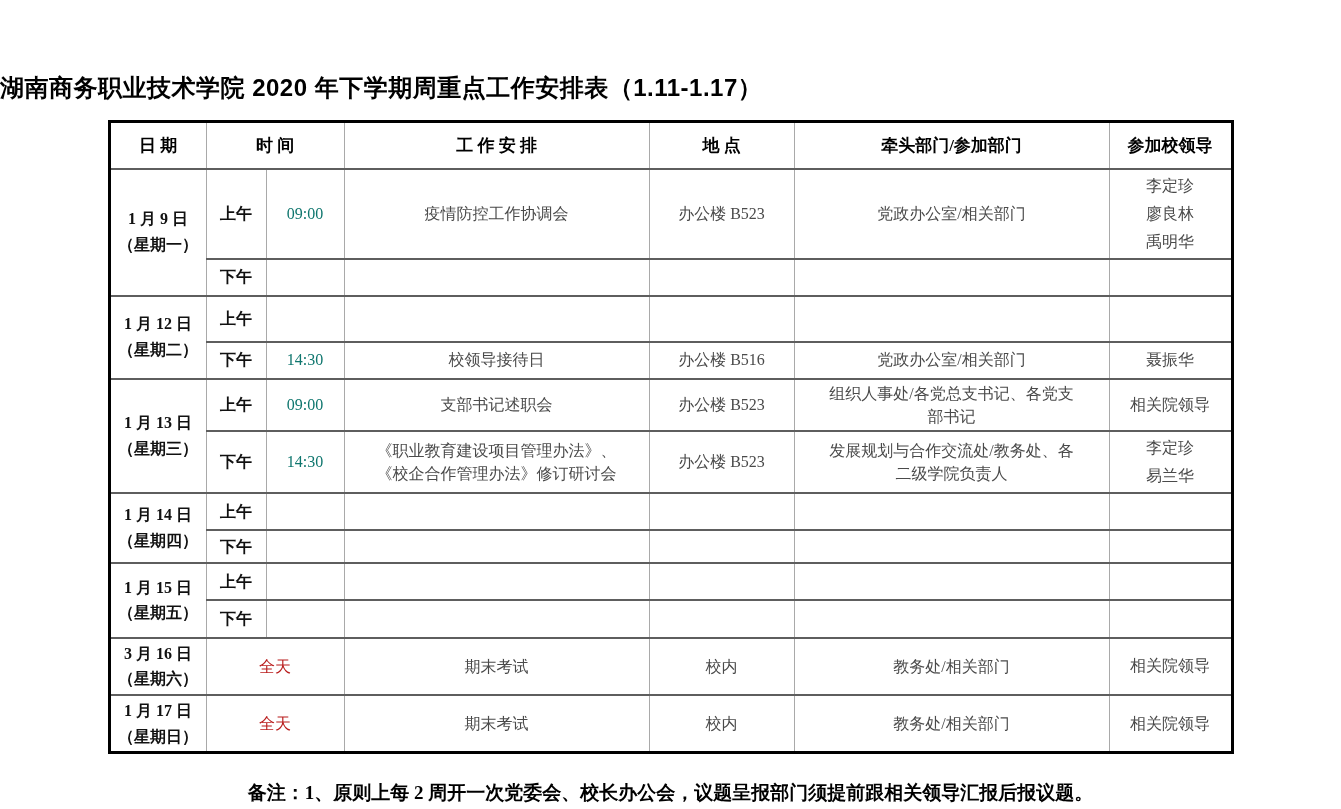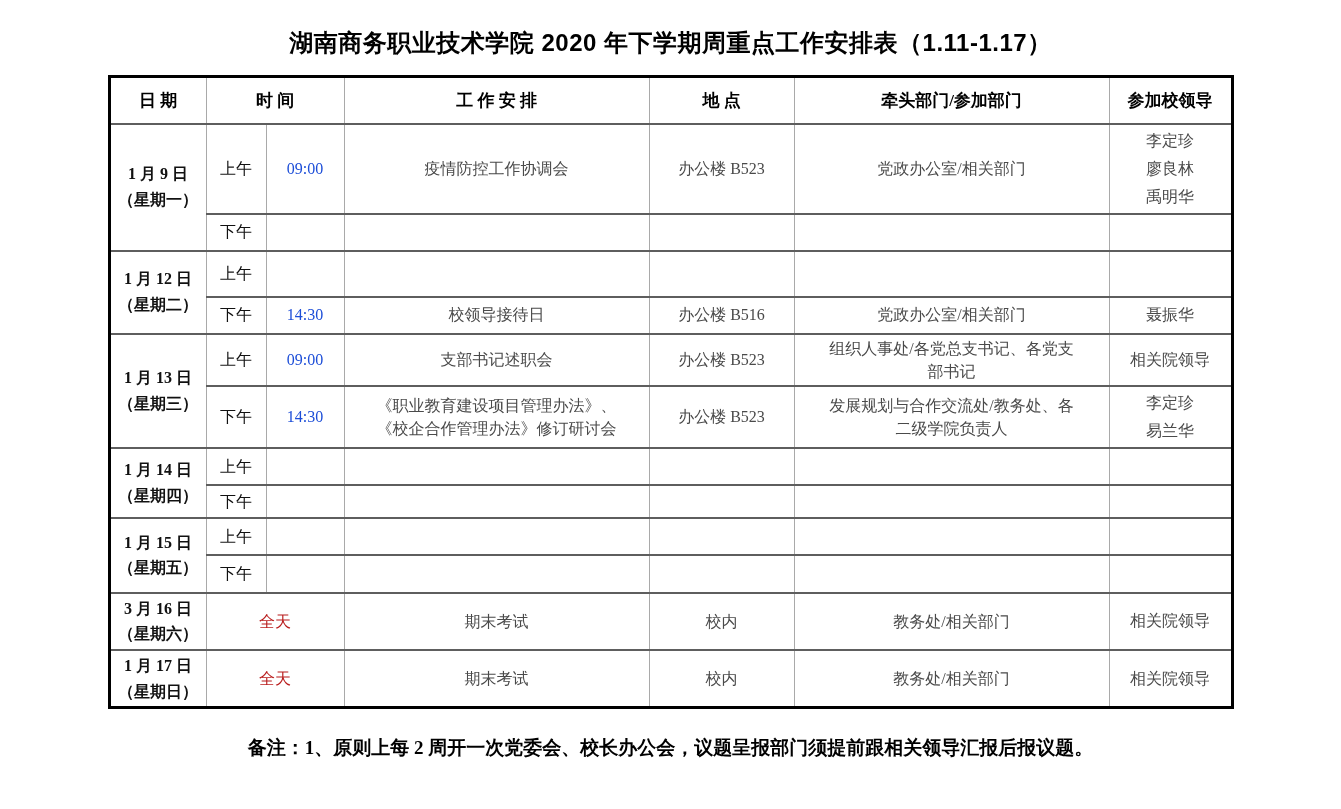--- a/index.html
+++ b/index.html
@@ -4,22 +4,21 @@
 <style>
   html,body{margin:0;padding:0;background:#ffffff;}
   body{
     width:1341px;height:809px;
     font-family:"Liberation Serif", serif;
     color:#000;
     overflow:hidden;
   }
   .page{position:relative;width:1341px;height:809px;}
   .doc-title{
-    margin:27px auto 10px auto;
-    text-align:center;
+    margin:72px auto 10px auto;
     font-family:"Liberation Sans", sans-serif;
     font-weight:bold;
     font-size:24px;
     letter-spacing:0.5px;
     color:#000;
   }
   table.schedule{
     border-collapse:collapse;
     table-layout:fixed;
     width:1123px;
@@ -46,24 +45,24 @@
     font-size:16px;
     color:#4a4a4a;
     line-height:1.45;
   }
   td.date-cell{
     font-weight:bold;
     color:#111;
     line-height:1.6;
   }
   td.session-cell{
-    font-weight:normal;
+    font-weight:bold;
     color:#111;
   }
-  td.time-cell{color:#1d4ed8;}
+  td.time-cell{color:#0f766e;}
   td.allday-cell{color:#b91c1c;}
   .pre{white-space:pre-line;}
   td.leaders-cell{line-height:1.75;}
   .footnote{
     margin:26px auto 0 auto;
     text-align:center;
     font-size:19px;
     font-weight:bold;
     color:#000;
   }

